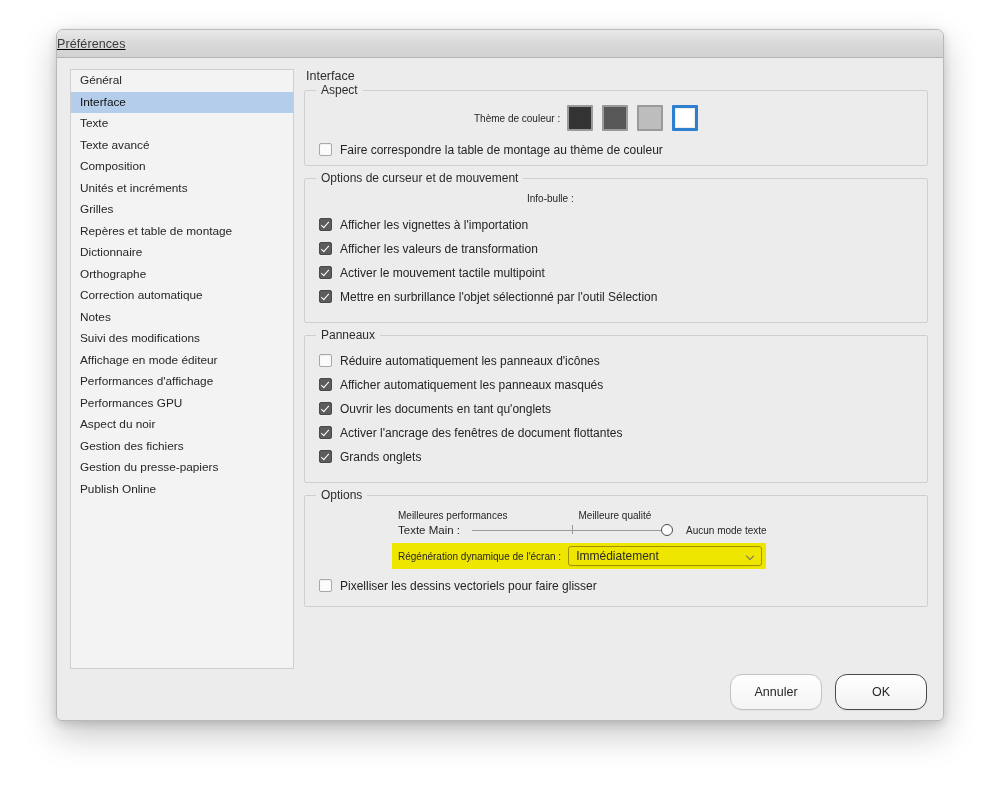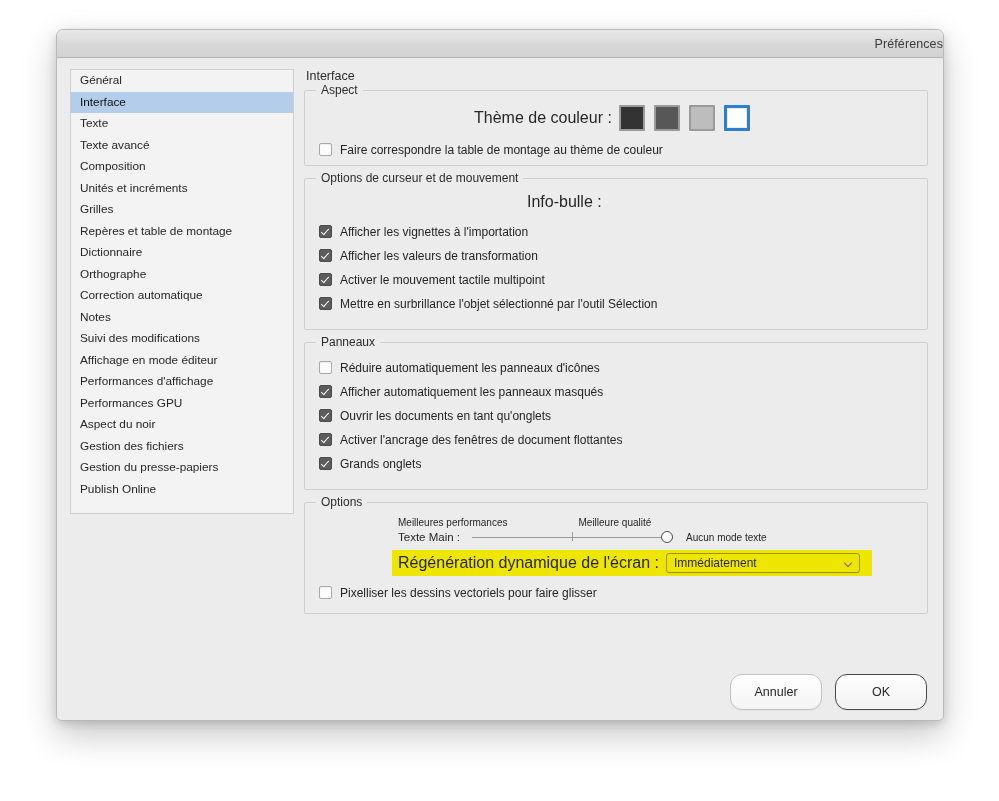--- a/index.html
+++ b/index.html
@@ -35,41 +35,42 @@
     overflow: hidden;
   }
 
   .titlebar {
     position: relative;
     height: 27px;
     background: linear-gradient(to bottom, #e9e9e9 0%, #d9d9d9 50%, #d2d2d2 100%);
     border-bottom: 1px solid #b4b4b4;
     display: flex;
     align-items: center;
-    justify-content: flex-end;
+    justify-content: flex-start;
+    text-decoration: underline;
   }
   .titlebar-title {
     font-size: 12.5px;
     color: #3b3b3b;
     letter-spacing: 0.1px;
   }
 
   .window-body {
     position: relative;
     height: 664px;
     background: #ececec;
   }
 
   
   .sidebar {
     position: absolute;
     left: 13px;
     top: 11px;
     width: 224px;
-    height: 445px;
+    height: 600px;
     background: #f3f3f3;
     border: 1px solid #cfcfcf;
     box-sizing: border-box;
     overflow: hidden;
   }
   .sidebar-item {
     height: 21.5px;
     line-height: 21.5px;
     padding-left: 9px;
     font-size: 11.8px;
@@ -125,21 +126,21 @@
   }
   .row:last-child { margin-bottom: 0; }
 
   .field-row {
     display: flex;
     align-items: center;
     justify-content: flex-start;
     margin-bottom: 10px;
   }
   .field-label {
-    font-size: 16px;
+    font-size: 10px;
     color: #262626;
     white-space: nowrap;
     padding-right: 7px;
   }
 
   
   .cb-row {
     display: flex;
     align-items: center;
     height: 21px;
@@ -289,21 +290,21 @@
     font-size: 10px;
     color: #262626;
     white-space: nowrap;
   }
 
   
   .hl-band {
     background: #efe600;
     display: inline-flex;
     align-items: center;
-    padding: 3px 12px 3px 6px;
+    padding: 3px 4px 3px 6px;
   }
 
   
   .footer {
     position: absolute;
     right: 16px;
     bottom: 12px;
     display: flex;
     align-items: center;
   }

